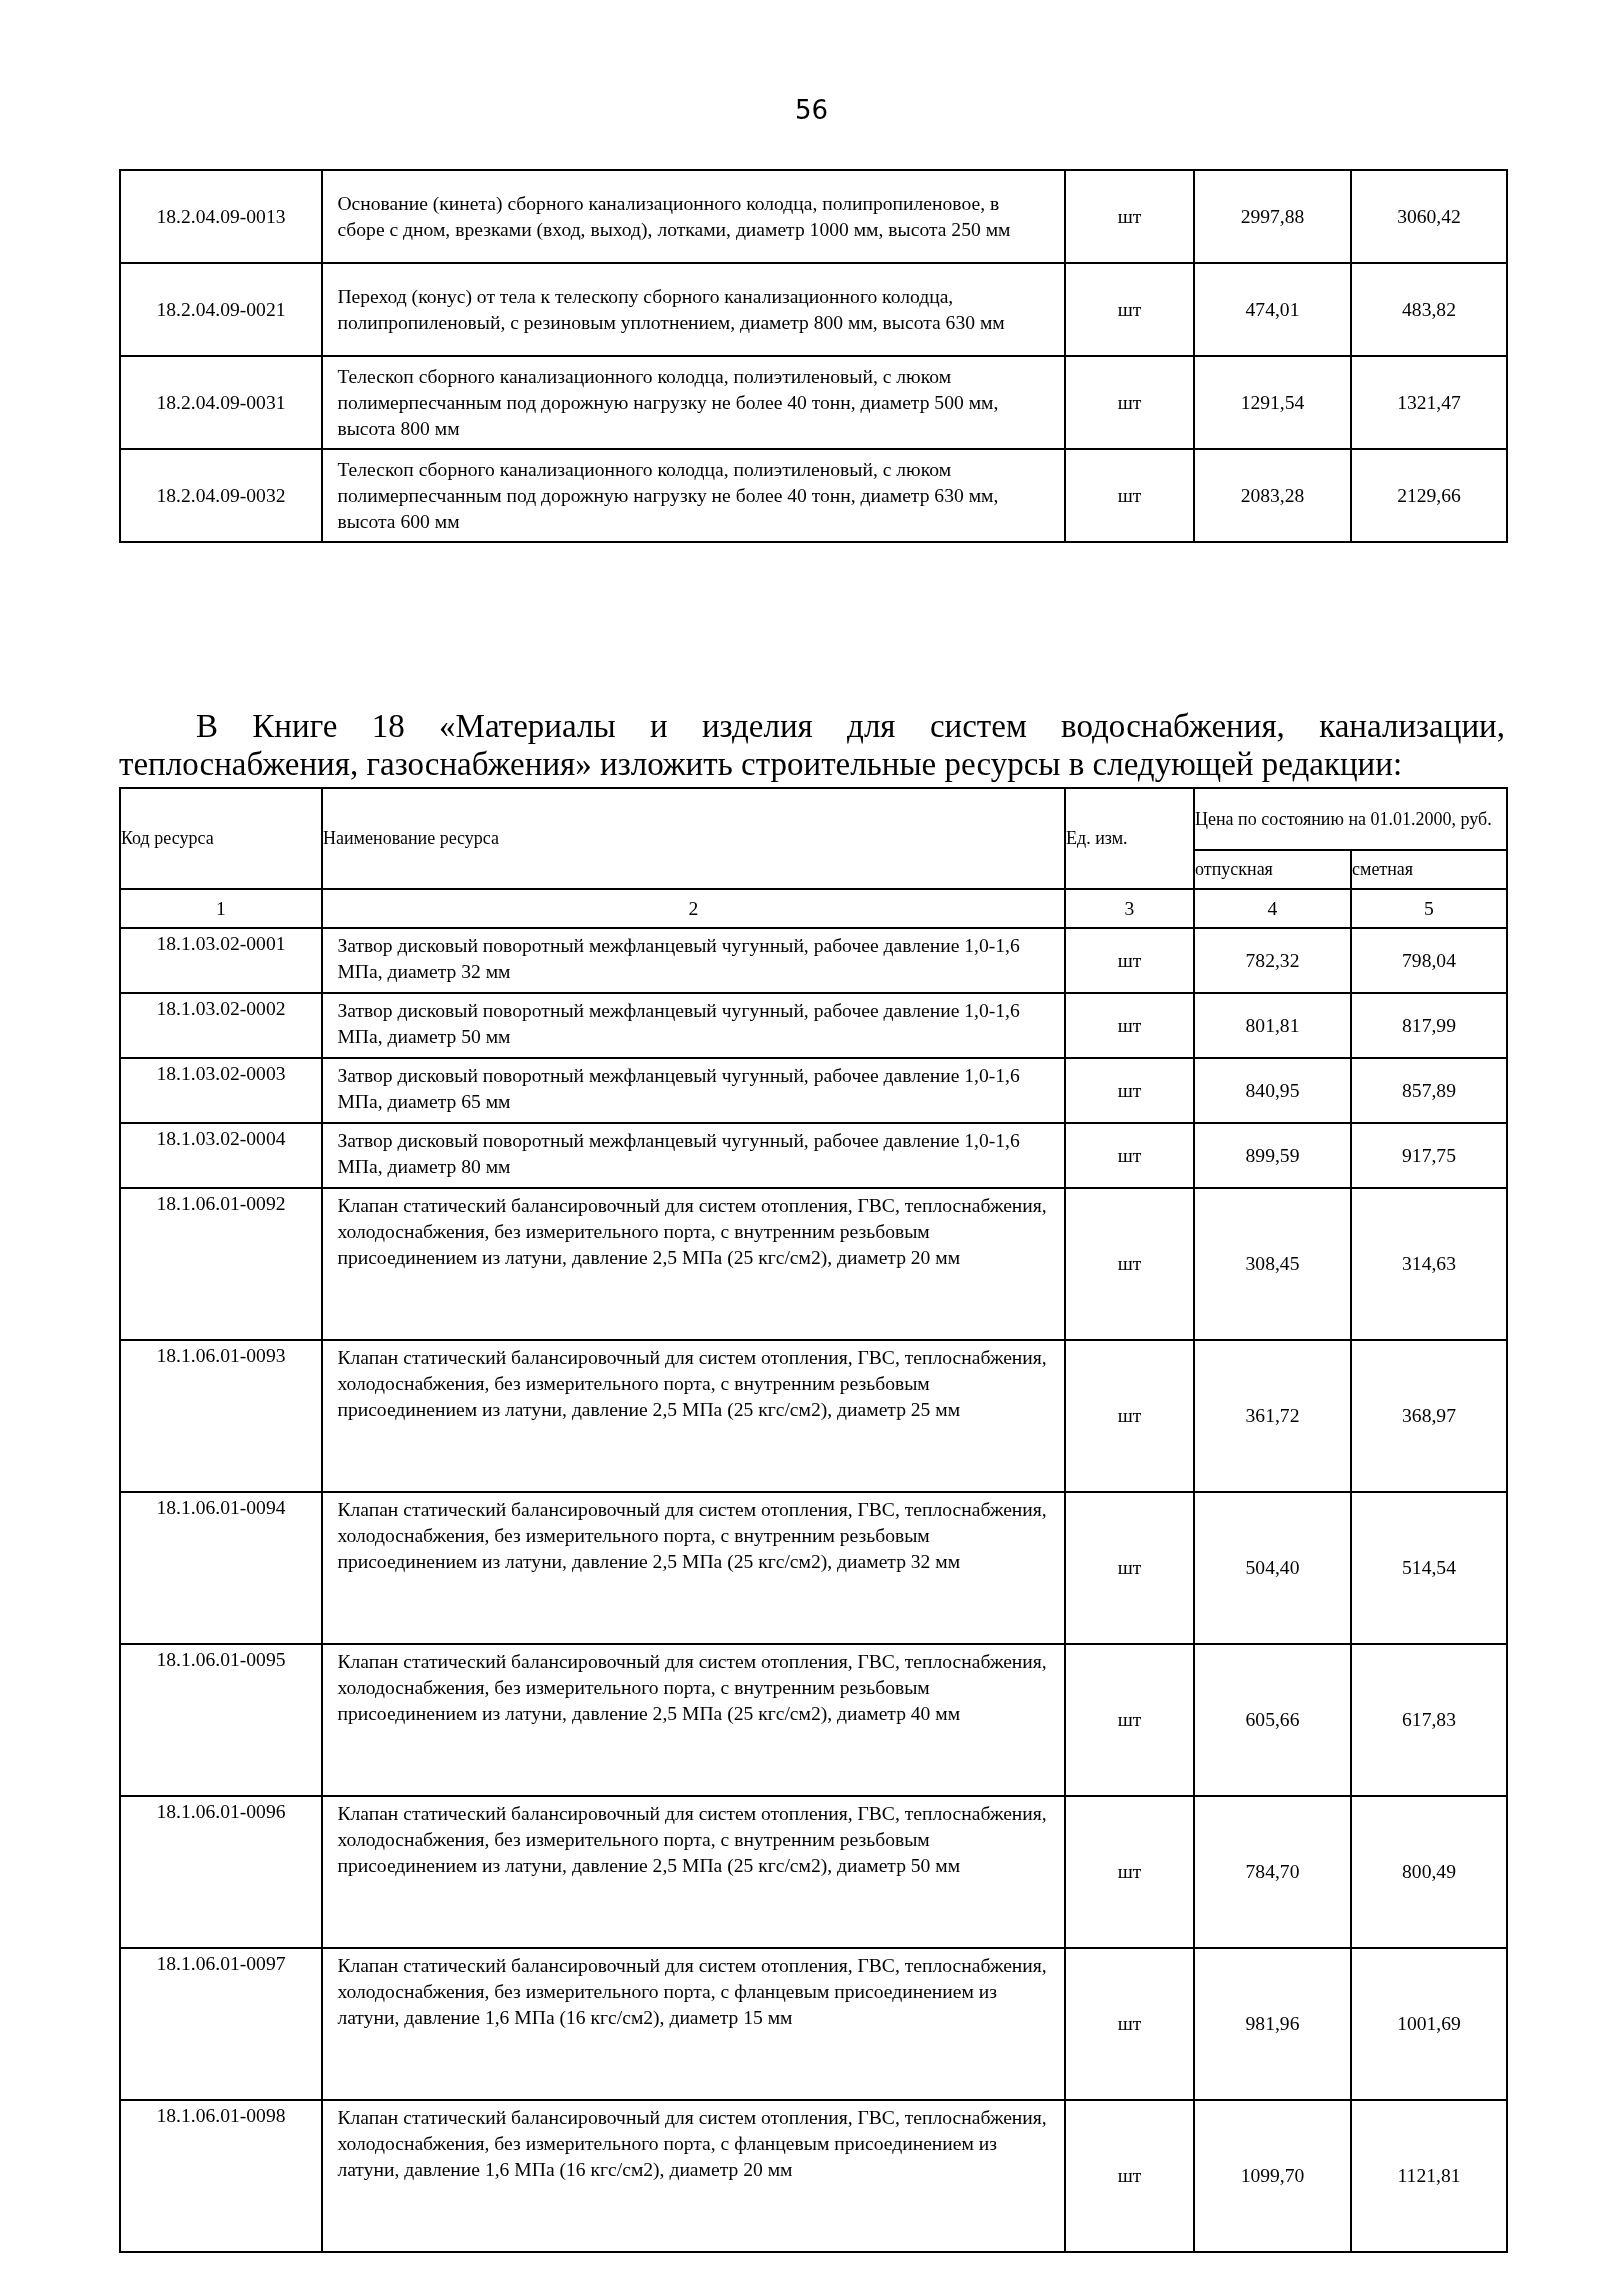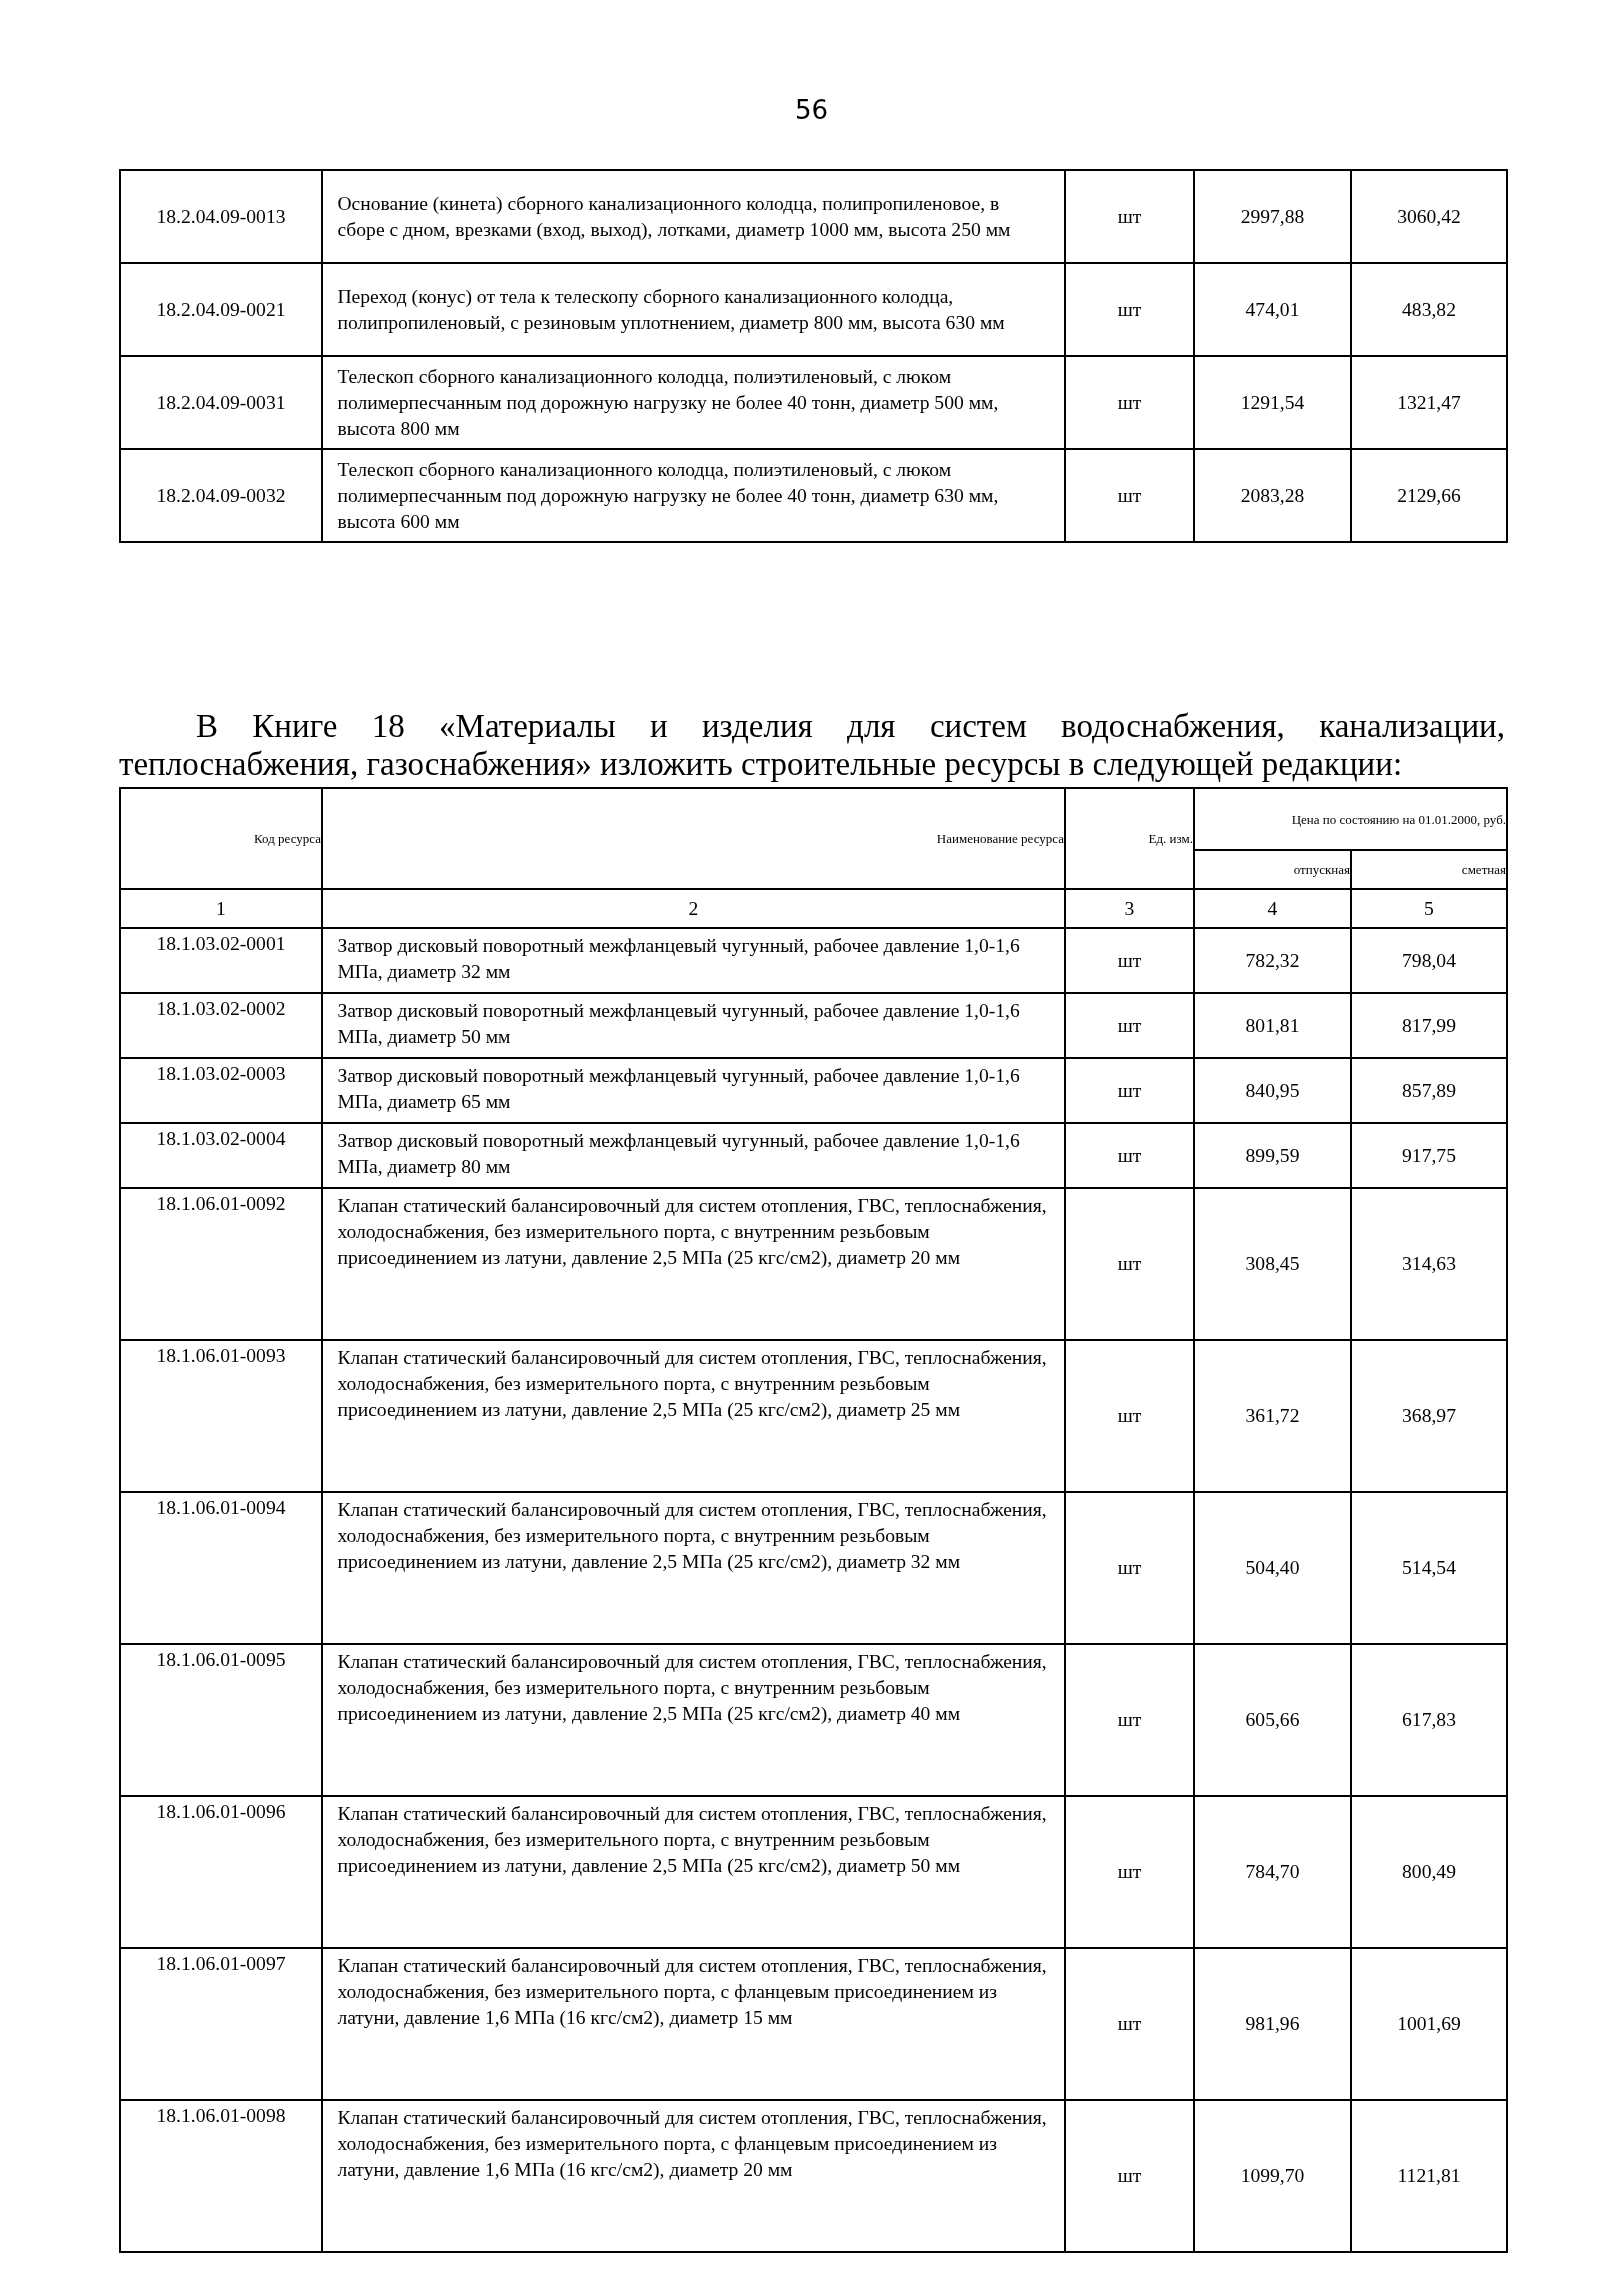--- a/index.html
+++ b/index.html
@@ -12,21 +12,21 @@
   .code { text-align: center; vertical-align: middle; font-size: 19.6px; }
   .name { text-align: left; vertical-align: top; font-size: 19.6px; line-height: 26px; padding: 3.9px 13px 0 14.4px; }
   .unit, .price { text-align: center; vertical-align: middle; font-size: 19.6px; margin-left: 36px; }
   #t1 { top: 169px; }
   #t1 tr { height: 93px; }
   #t1 .name { vertical-align: middle; padding-top: 0; }
   .para { position: absolute; left: 119px; width: 1386px; top: 674px;
           font-size: 33px; line-height: 38px; text-align: justify;
           text-align-last: left; text-indent: 77px; }
   #t2 { top: 787px; }
-  #t2 th { font-size: 13px; text-align: right; vertical-align: middle; line-height: 25px; }
+  #t2 th { font-size: 18px; text-align: left; vertical-align: middle; line-height: 25px; }
   #t2 .hdr1 { height: 62px; }
   #t2 .hdr2 { height: 39px; }
   #t2 .nums td { height: 37px; text-align: center; vertical-align: middle; font-size: 19.6px; }
   #t2 .code { vertical-align: top; padding-top: 3.9px; }
   #t2 tr.short { height: 65px; }
   #t2 tr.tall { height: 152px; }
 </style>
 </head>
 <body>
 

